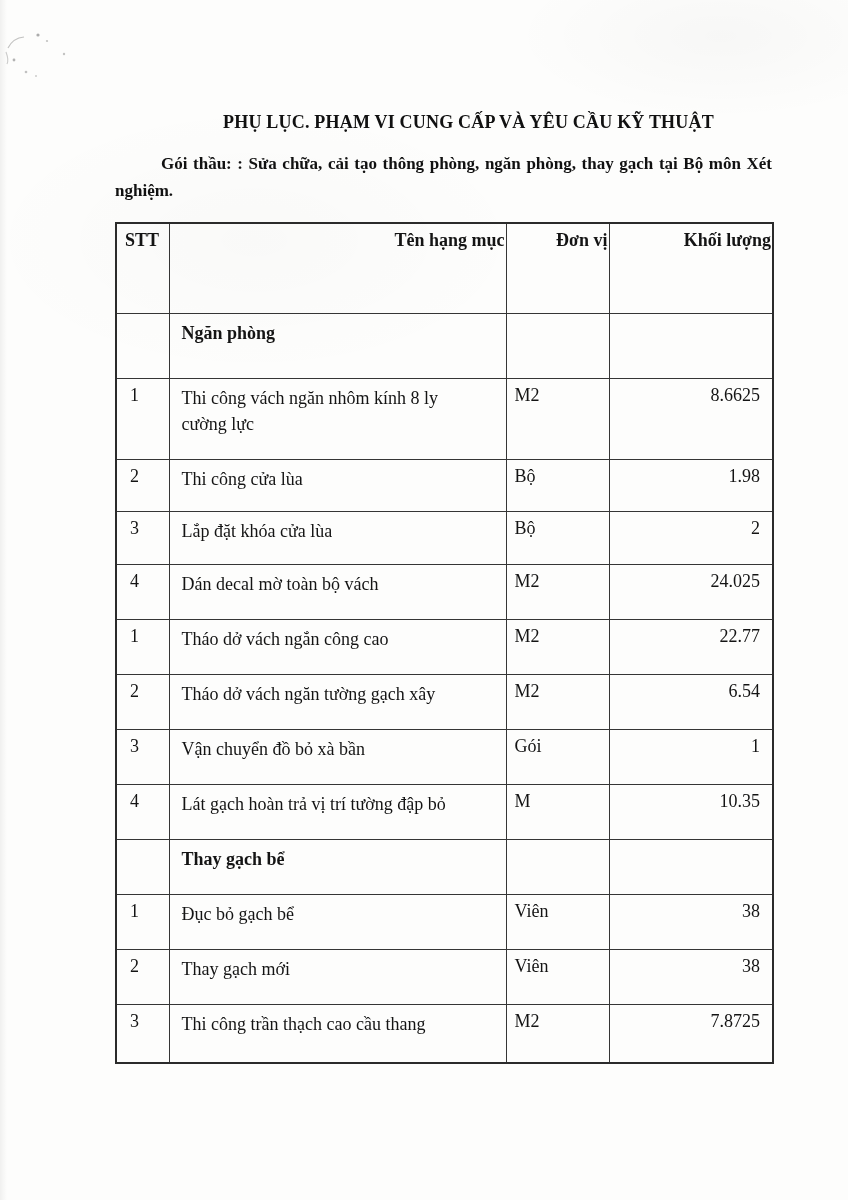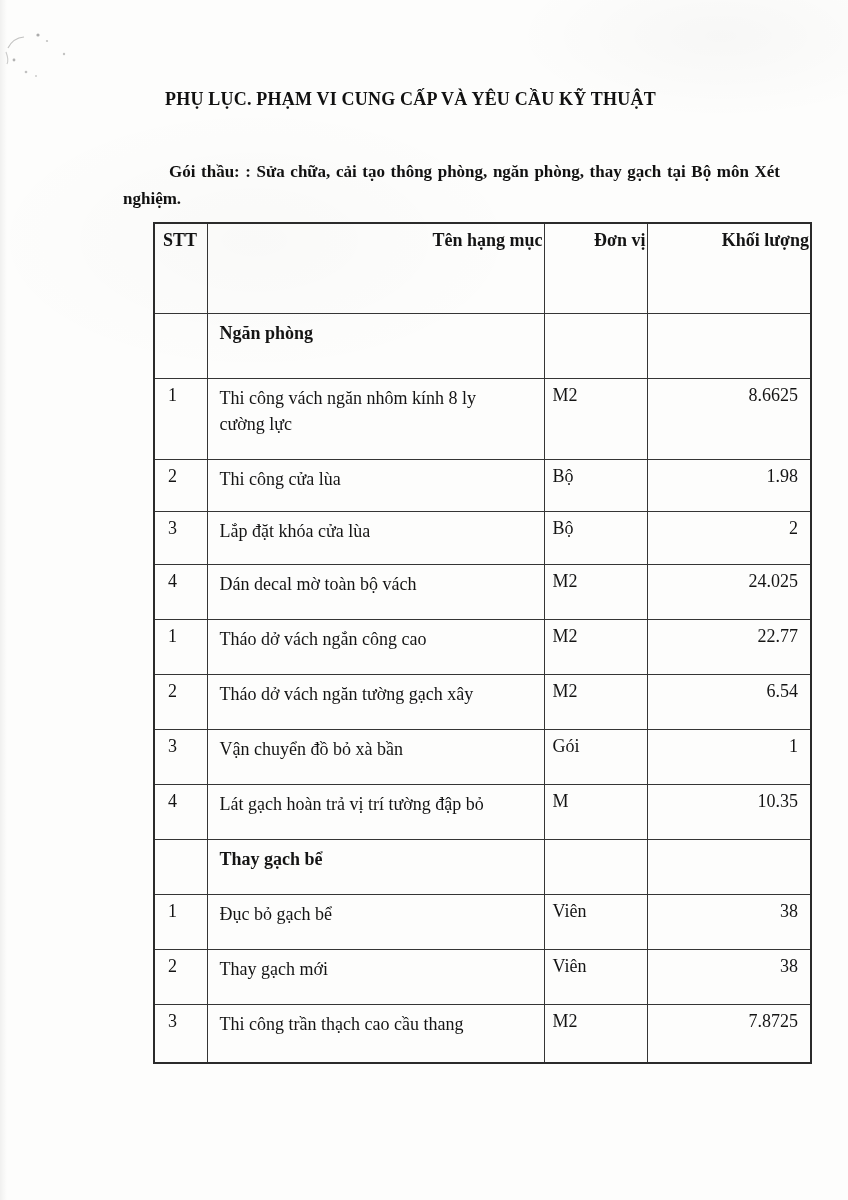--- a/index.html
+++ b/index.html
@@ -23,52 +23,52 @@
   }
   .scribble {
     position: absolute;
     left: 0;
     top: 10px;
     pointer-events: none;
   }
   .doc-title {
     position: absolute;
     left: 165px;
-    top: 89px;
+    top: 112px;
     width: 607px;
     margin: 0;
     font-size: 18px;
     font-weight: bold;
+    text-align: center;
     letter-spacing: 0.2px;
     color: #111;
   }
   .doc-intro {
     position: absolute;
     left: 115px;
     top: 150px;
     width: 657px;
-    margin: 8px;
+    margin: 0;
     font-size: 17px;
     font-weight: bold;
     line-height: 27px;
     text-align: justify;
     text-indent: 46px;
     color: #111;
   }
   table.spec-table {
     position: absolute;
     left: 115px;
     top: 222px;
     width: 657px;
     border-collapse: collapse;
     table-layout: fixed;
     font-size: 18px;
     color: #141414;
     border: 2px solid #2b2b2b;
-    margin-left: 38px;
   }
   .spec-table th, .spec-table td {
     border: 1px solid #353535;
     vertical-align: top;
     padding-top: 6px;
     overflow: hidden;
   }
   .spec-table thead tr { height: 90px; }
   .spec-table th {
     font-weight: bold;

